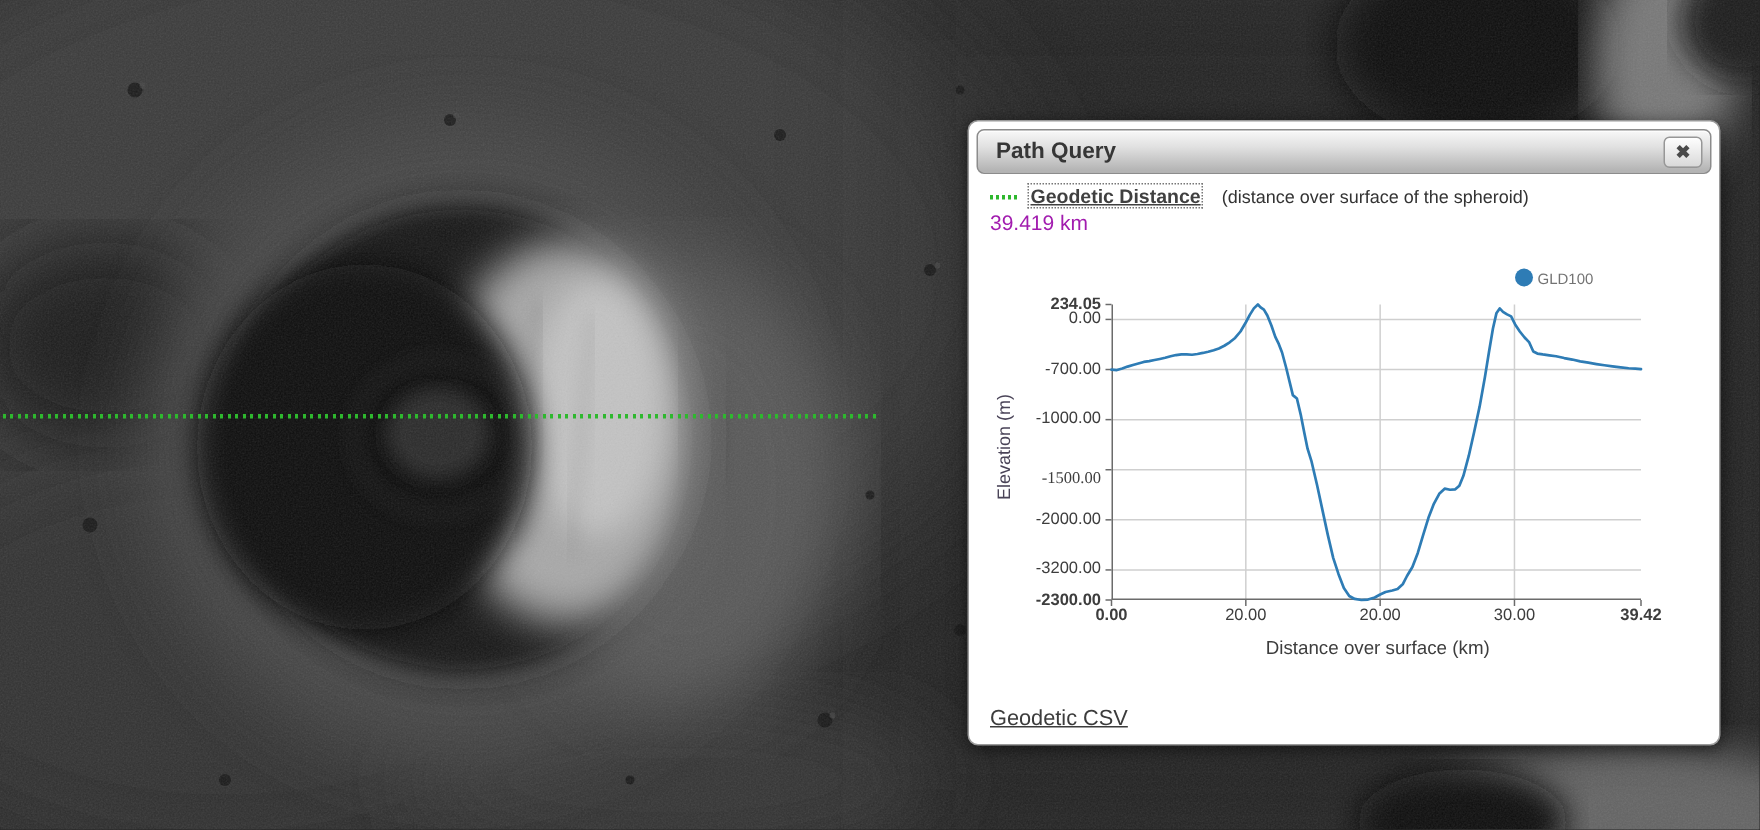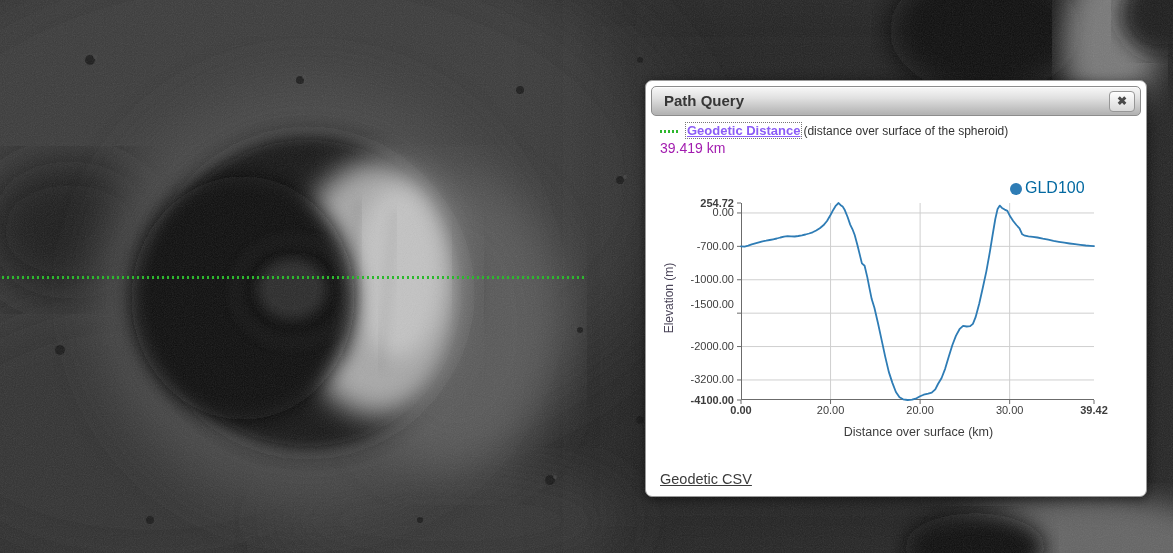--- a/index.html
+++ b/index.html
@@ -15,25 +15,25 @@
   .titlebar{position:absolute;left:5px;right:5px;top:5px;height:30px;border-radius:5px;
     background:linear-gradient(#f8f8f8,#e0e0e0 40%,#b4b4b4 95%);
     border:1px solid #8c8c8c;box-sizing:border-box;box-shadow:inset 0 1px 0 rgba(255,255,255,.7);}
   .titlebar .title{position:absolute;left:12px;top:5px;font-size:15px;font-weight:bold;color:#363636;}
   .close-btn{position:absolute;right:5px;top:4px;width:26px;height:21px;border-radius:4px;
     background:linear-gradient(#fefefe,#d9d9d9);border:1px solid #979797;box-sizing:border-box;
     text-align:center;line-height:18px;font-size:12px;font-weight:bold;color:#4a4a4a;cursor:pointer;}
   .measure-row{position:absolute;left:14px;top:42px;font-size:13px;color:#333;white-space:nowrap;}
   .swatch{display:inline-block;width:19px;height:3px;vertical-align:2px;margin-right:6px;
     background:repeating-linear-gradient(90deg,#2eb82e 0 2px,transparent 2px 4px);}
-  .measure-link{font-weight:bold;color:#8b5cf6;text-decoration:underline;border:1px dotted #777;padding:0 1px;cursor:pointer;}
-  .measure-desc{font-size:12px;color:#333;margin-left:1px;}
+  .measure-link{font-weight:bold;color:#404040;text-decoration:underline;border:1px dotted #777;padding:0 1px;cursor:pointer;}
+  .measure-desc{font-size:12px;color:#333;margin-left:12px;}
   .measure-value{position:absolute;left:14px;top:59px;font-size:14px;color:#a21caf;}
   
-  .legend{position:absolute;left:364px;top:98px;font-size:16px;color:#0369a1;}
+  .legend{position:absolute;left:364px;top:98px;font-size:10px;color:#737373;}
   .legend .dot{display:inline-block;width:12px;height:12px;border-radius:50%;vertical-align:-2px;margin-right:3px;}
   .plot{position:absolute;left:95px;top:122px;width:353px;height:197px;overflow:visible;}
   .grid{stroke:#cfcfcf;stroke-width:1;}
   .axis{stroke:#6b6b6b;stroke-width:1;}
   .ytick{position:absolute;right:412px;font-size:11px;line-height:11px;color:#3d3d3d;white-space:nowrap;}
   .xtick{position:absolute;font-size:11px;color:#3d3d3d;transform:translateX(-50%);white-space:nowrap;}
   .b{font-weight:bold;}
   .y-title{position:absolute;left:-27px;top:210px;width:100px;text-align:center;font-size:12px;color:#4a4458;
     transform:rotate(-90deg);}
   .x-title{position:absolute;left:160px;top:344px;width:225px;text-align:center;font-size:12.5px;color:#3d3d3d;}
@@ -157,28 +157,28 @@
       <line class="axis" x1="-4" x2="0" y1="176.95930824008138" y2="176.95930824008138"></line>
       <line class="axis" x1="-4" x2="0" y1="197" y2="197"></line>
       <line class="axis" y1="197" y2="201" x1="0" x2="0"></line>
       <line class="axis" y1="197" y2="201" x1="89.54845256215118" x2="89.54845256215118"></line>
       <line class="axis" y1="197" y2="201" x1="179.09690512430237" x2="179.09690512430237"></line>
       <line class="axis" y1="197" y2="201" x1="268.64535768645356" x2="268.64535768645356"></line>
       <line class="axis" y1="197" y2="201" x1="353" x2="353"></line>
       <polyline points="0.0,43.4 3.6,43.7 7.2,42.7 10.7,41.4 14.3,40.3 17.9,39.3 21.5,38.3 25.1,37.7 28.7,37.0 32.2,36.3 35.8,35.5 39.4,34.5 43.0,33.7 46.6,33.2 50.1,33.3 53.7,33.5 57.3,33.0 60.9,32.3 64.5,31.5 68.1,30.5 71.6,29.3 75.2,27.5 78.8,25.2 82.4,22.3 86.0,18.0 89.5,12.0 92.2,6.9 94.9,2.6 97.6,0.0 99.4,1.9 101.6,3.4 103.9,7.3 106.6,14.0 109.2,21.6 111.5,26.3 113.7,32.0 116.4,42.0 118.7,51.4 120.9,60.4 123.6,62.7 126.3,74.1 128.5,85.4 130.7,96.1 133.4,104.8 137.0,120.2 140.6,136.9 144.2,153.6 147.8,168.9 151.3,179.6 154.9,189.0 158.5,194.3 162.1,196.3 166.6,197.0 171.0,196.7 175.5,195.3 179.1,193.3 182.7,191.7 187.2,190.7 190.7,189.7 194.3,186.3 197.0,181.0 200.6,175.0 204.2,165.6 207.8,153.6 211.3,142.2 214.9,132.9 218.5,126.2 222.1,122.8 225.7,123.5 229.2,123.2 231.9,120.8 234.6,114.2 238.2,100.8 241.8,84.8 245.4,68.1 248.9,48.7 251.6,32.0 254.3,16.0 256.6,5.9 258.8,2.6 261.0,4.9 263.7,6.6 266.4,7.9 269.1,13.3 272.2,18.0 275.4,22.0 278.5,25.3 281.2,31.3 283.9,32.7 287.5,33.3 291.9,33.9 296.4,34.5 301.8,35.7 307.2,36.7 312.5,37.9 317.9,38.8 323.3,39.7 328.6,40.5 334.0,41.2 339.4,41.9 344.8,42.5 349.2,42.8 353.0,43.1" fill="none" stroke="#2e7cb5" stroke-width="1.8" stroke-linejoin="round" stroke-linecap="round"></polyline>
     </svg>
   <div>
-      <div class="ytick b" style="top: 116.5px;">254.72</div>
+      <div class="ytick b" style="top: 116.5px;">234.05</div>
       <div class="ytick" style="top: 126.454px;">0.00</div>
       <div class="ytick" style="top: 159.855px;">-700.00</div>
       <div class="ytick" style="top: 193.256px;">-1000.00</div>
-      <div class="ytick" style="top: 218px;">-1500.00</div>
+      <div class="ytick" style="top: 233px; font-family: Liberation Serif, serif;">-1500.00</div>
       <div class="ytick" style="top: 260.058px;">-2000.00</div>
       <div class="ytick" style="top: 293.459px;">-3200.00</div>
-      <div class="ytick b" style="top: 313.5px;">-4100.00</div>
+      <div class="ytick b" style="top: 313.5px;">-2300.00</div>
     </div>
   <div>
       <div class="xtick b" style="left: 95px; top: 323px;">0.00</div>
       <div class="xtick" style="left: 184.548px; top: 323px;">20.00</div>
       <div class="xtick" style="left: 274.097px; top: 323px;">20.00</div>
       <div class="xtick" style="left: 363.645px; top: 323px;">30.00</div>
       <div class="xtick b" style="left: 448px; top: 323px;">39.42</div>
     </div>
   <div class="y-title">Elevation (m)</div>
   <div class="x-title">Distance over surface (km)</div>

